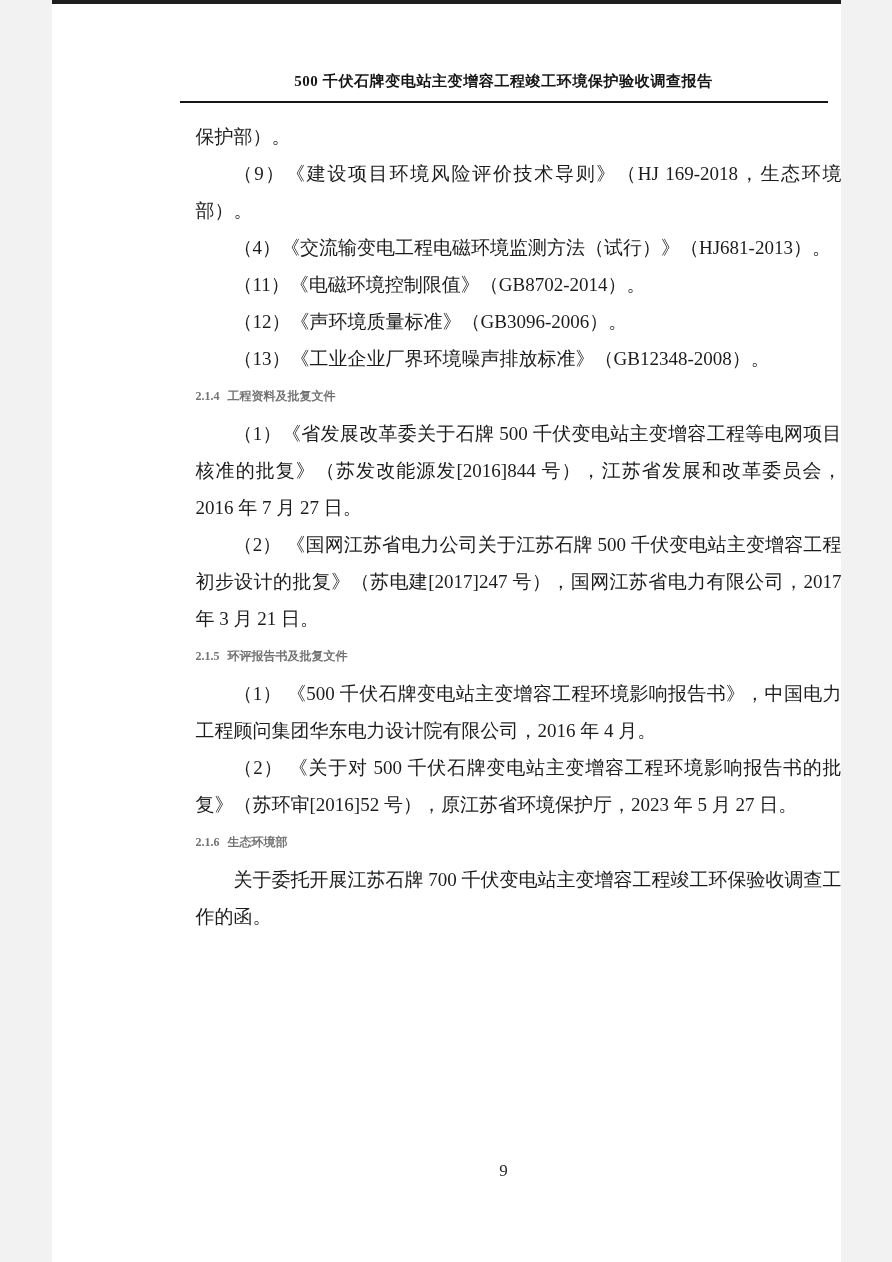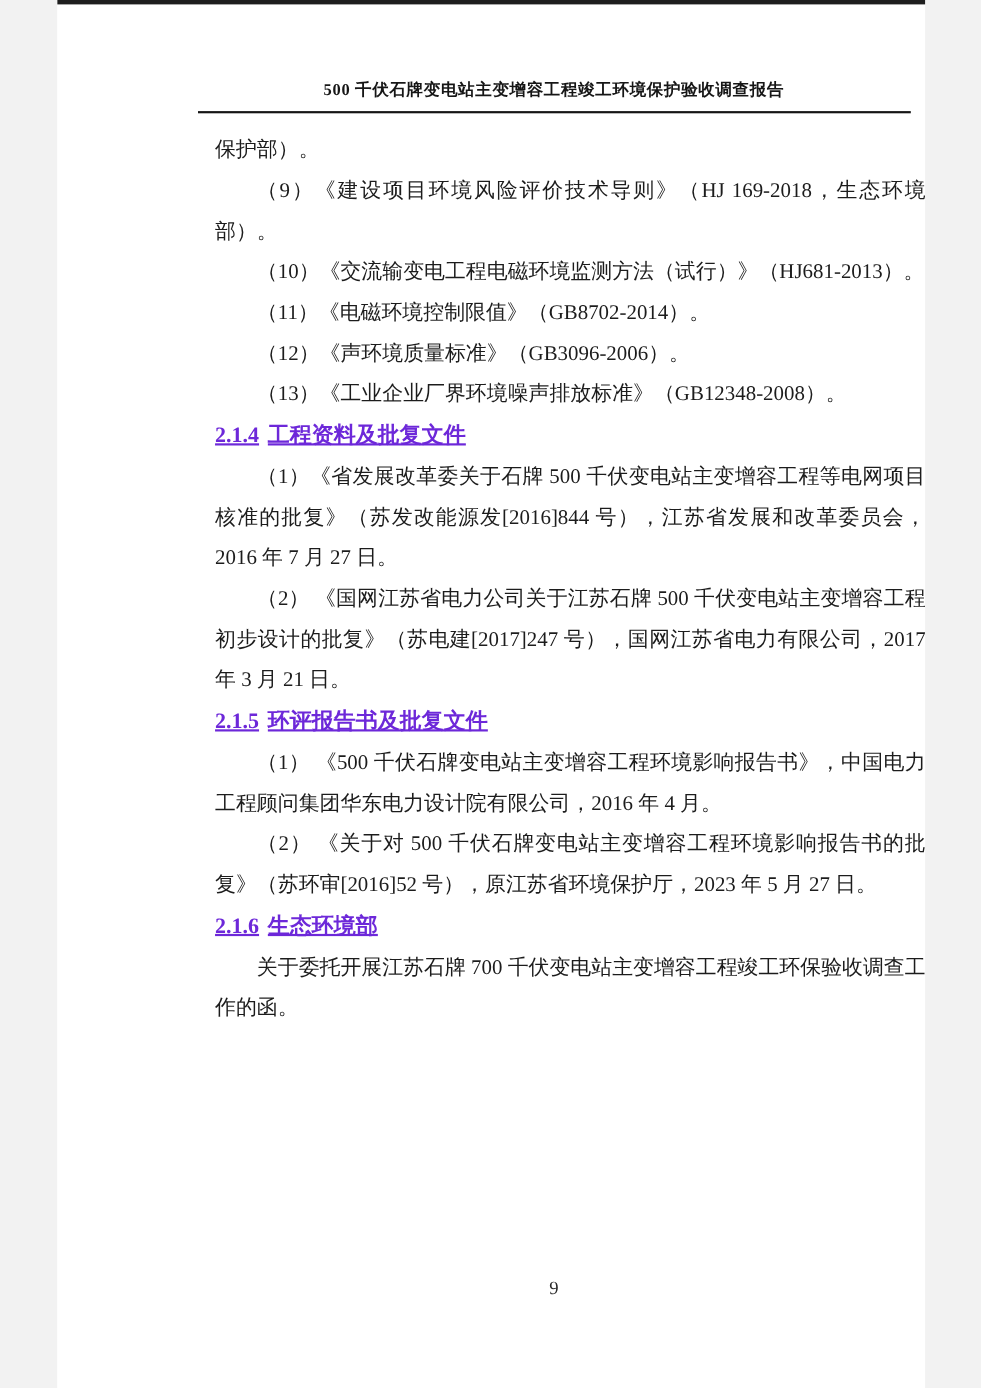--- a/index.html
+++ b/index.html
@@ -62,26 +62,25 @@
     font-size: 19px;
     line-height: 37px;
     text-align: justify;
     color: #1c1c1c;
   }
   .content p { margin: 0; }
   p.continuation { text-indent: 0; }
   p.indent { text-indent: 2em; }
   h3.section-heading {
     margin: 1px 0 0 0;
-    font-size: 20px;
+    font-size: 12px;
     line-height: 37px;
     font-weight: 700;
-    color: #6d28d9;
+    color: #737373;
     text-align: left;
-    text-decoration: underline;
   }
   h3.section-heading .sec-num { margin-right: 8px; }
   
   .footer {
     position: absolute;
     top: 1159px; left: 128px;
     width: 648px;
     text-align: center;
     font-size: 17px;
     line-height: 24px;
@@ -97,21 +96,21 @@
   <div class="scan-edge-right"></div>
 
   <div class="running-head">500 千伏石牌变电站主变增容工程竣工环境保护验收调查报告</div>
   <div class="head-rule"></div>
 
   <div class="content">
 
     <p class="continuation">保护部）。</p>
 
     <p class="indent">（9）《建设项目环境风险评价技术导则》（HJ 169-2018，生态环境部）。</p>
-    <p class="indent">（10）《交流输变电工程电磁环境监测方法（试行）》（HJ681-2013）。</p>
+    <p class="indent">（4）《交流输变电工程电磁环境监测方法（试行）》（HJ681-2013）。</p>
     <p class="indent">（11）《电磁环境控制限值》（GB8702-2014）。</p>
     <p class="indent">（12）《声环境质量标准》（GB3096-2006）。</p>
     <p class="indent">（13）《工业企业厂界环境噪声排放标准》（GB12348-2008）。</p>
 
     <h3 class="section-heading">
       <span class="sec-num">2.1.4</span><span>工程资料及批复文件</span>
     </h3>
     <p class="indent">（1）《省发展改革委关于石牌 500 千伏变电站主变增容工程等电网项目核准的批复》（苏发改能源发[2016]844 号），江苏省发展和改革委员会，2016 年 7 月 27 日。</p>
     <p class="indent">（2） 《国网江苏省电力公司关于江苏石牌 500 千伏变电站主变增容工程初步设计的批复》（苏电建[2017]247 号），国网江苏省电力有限公司，2017 年 3 月 21 日。</p>
 

